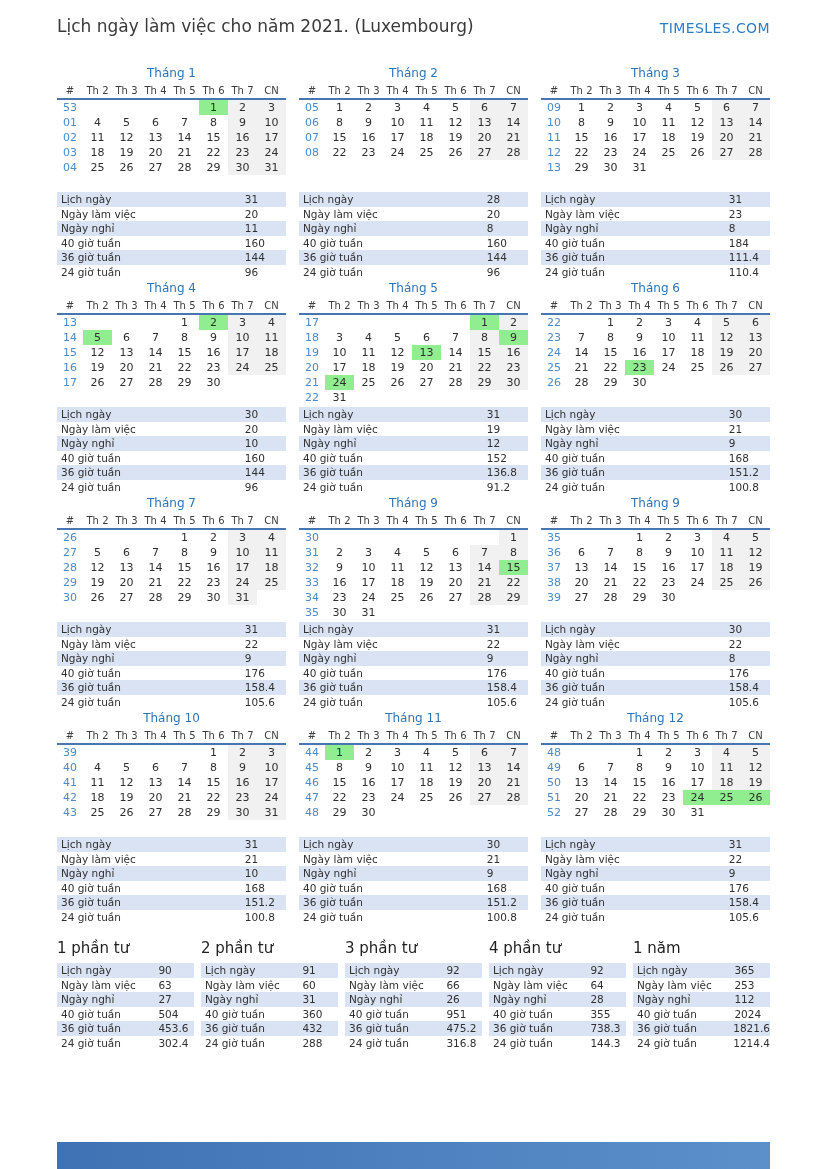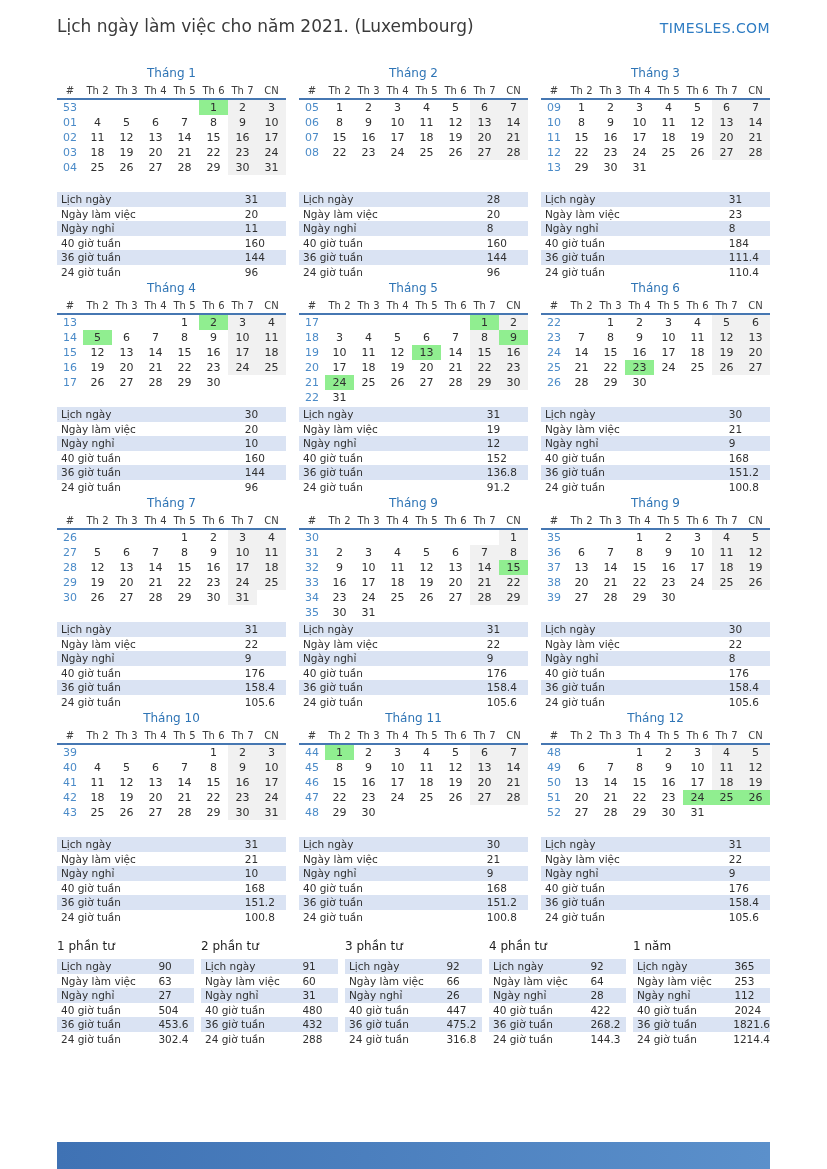--- a/index.html
+++ b/index.html
@@ -30,21 +30,21 @@
 
   .stats { margin-top:auto; }
   .stat-row { display:flex; align-items:center; height:14.5px; font-size:10.5px; }
   .stat-row:nth-child(odd) { background:#dae3f3; }
   .stat-label { padding-left:4px; overflow:hidden; white-space:nowrap; }
   .stats-month .stat-label { width:82%; }
   .stats-sum .stat-label { width:74%; }
   .stat-value { flex:1; white-space:nowrap; }
 
   .summary-grid { display:grid; grid-template-columns:repeat(5,1fr); column-gap:7px; margin-top:15px; }
-  .sum-title { font-size:12px; color:#1f1f1f; font-weight:normal; margin-bottom:6px; white-space:nowrap; }
+  .sum-title { font-size:15px; color:#1f1f1f; font-weight:normal; margin-bottom:6px; white-space:nowrap; }
 
   .footer-bar {
     position:absolute; left:57px; right:57px; bottom:0; height:27px;
     background:linear-gradient(90deg,#3f72b4 0%,#5b90cb 100%);
   }
 </style>
 </head>
 <body>
 
 <div class="page">
@@ -1374,21 +1374,21 @@
           <div class="stat-row">
             <div class="stat-label">Ngày làm việc</div>
             <div class="stat-value">60</div>
           </div>
           <div class="stat-row">
             <div class="stat-label">Ngày nghỉ</div>
             <div class="stat-value">31</div>
           </div>
           <div class="stat-row">
             <div class="stat-label">40 giờ tuần</div>
-            <div class="stat-value">480</div>
+            <div class="stat-value">360</div>
           </div>
           <div class="stat-row">
             <div class="stat-label">36 giờ tuần</div>
             <div class="stat-value">432</div>
           </div>
           <div class="stat-row">
             <div class="stat-label">24 giờ tuần</div>
             <div class="stat-value">288</div>
           </div>
         </div>
@@ -1403,21 +1403,21 @@
           <div class="stat-row">
             <div class="stat-label">Ngày làm việc</div>
             <div class="stat-value">66</div>
           </div>
           <div class="stat-row">
             <div class="stat-label">Ngày nghỉ</div>
             <div class="stat-value">26</div>
           </div>
           <div class="stat-row">
             <div class="stat-label">40 giờ tuần</div>
-            <div class="stat-value">447</div>
+            <div class="stat-value">951</div>
           </div>
           <div class="stat-row">
             <div class="stat-label">36 giờ tuần</div>
             <div class="stat-value">475.2</div>
           </div>
           <div class="stat-row">
             <div class="stat-label">24 giờ tuần</div>
             <div class="stat-value">316.8</div>
           </div>
         </div>
@@ -1432,25 +1432,25 @@
           <div class="stat-row">
             <div class="stat-label">Ngày làm việc</div>
             <div class="stat-value">64</div>
           </div>
           <div class="stat-row">
             <div class="stat-label">Ngày nghỉ</div>
             <div class="stat-value">28</div>
           </div>
           <div class="stat-row">
             <div class="stat-label">40 giờ tuần</div>
-            <div class="stat-value">422</div>
+            <div class="stat-value">355</div>
           </div>
           <div class="stat-row">
             <div class="stat-label">36 giờ tuần</div>
-            <div class="stat-value">268.2</div>
+            <div class="stat-value">738.3</div>
           </div>
           <div class="stat-row">
             <div class="stat-label">24 giờ tuần</div>
             <div class="stat-value">144.3</div>
           </div>
         </div>
       </div>
       <div class="summary-block">
         <div class="sum-title">1 năm</div>
         <div class="stats stats-sum">

